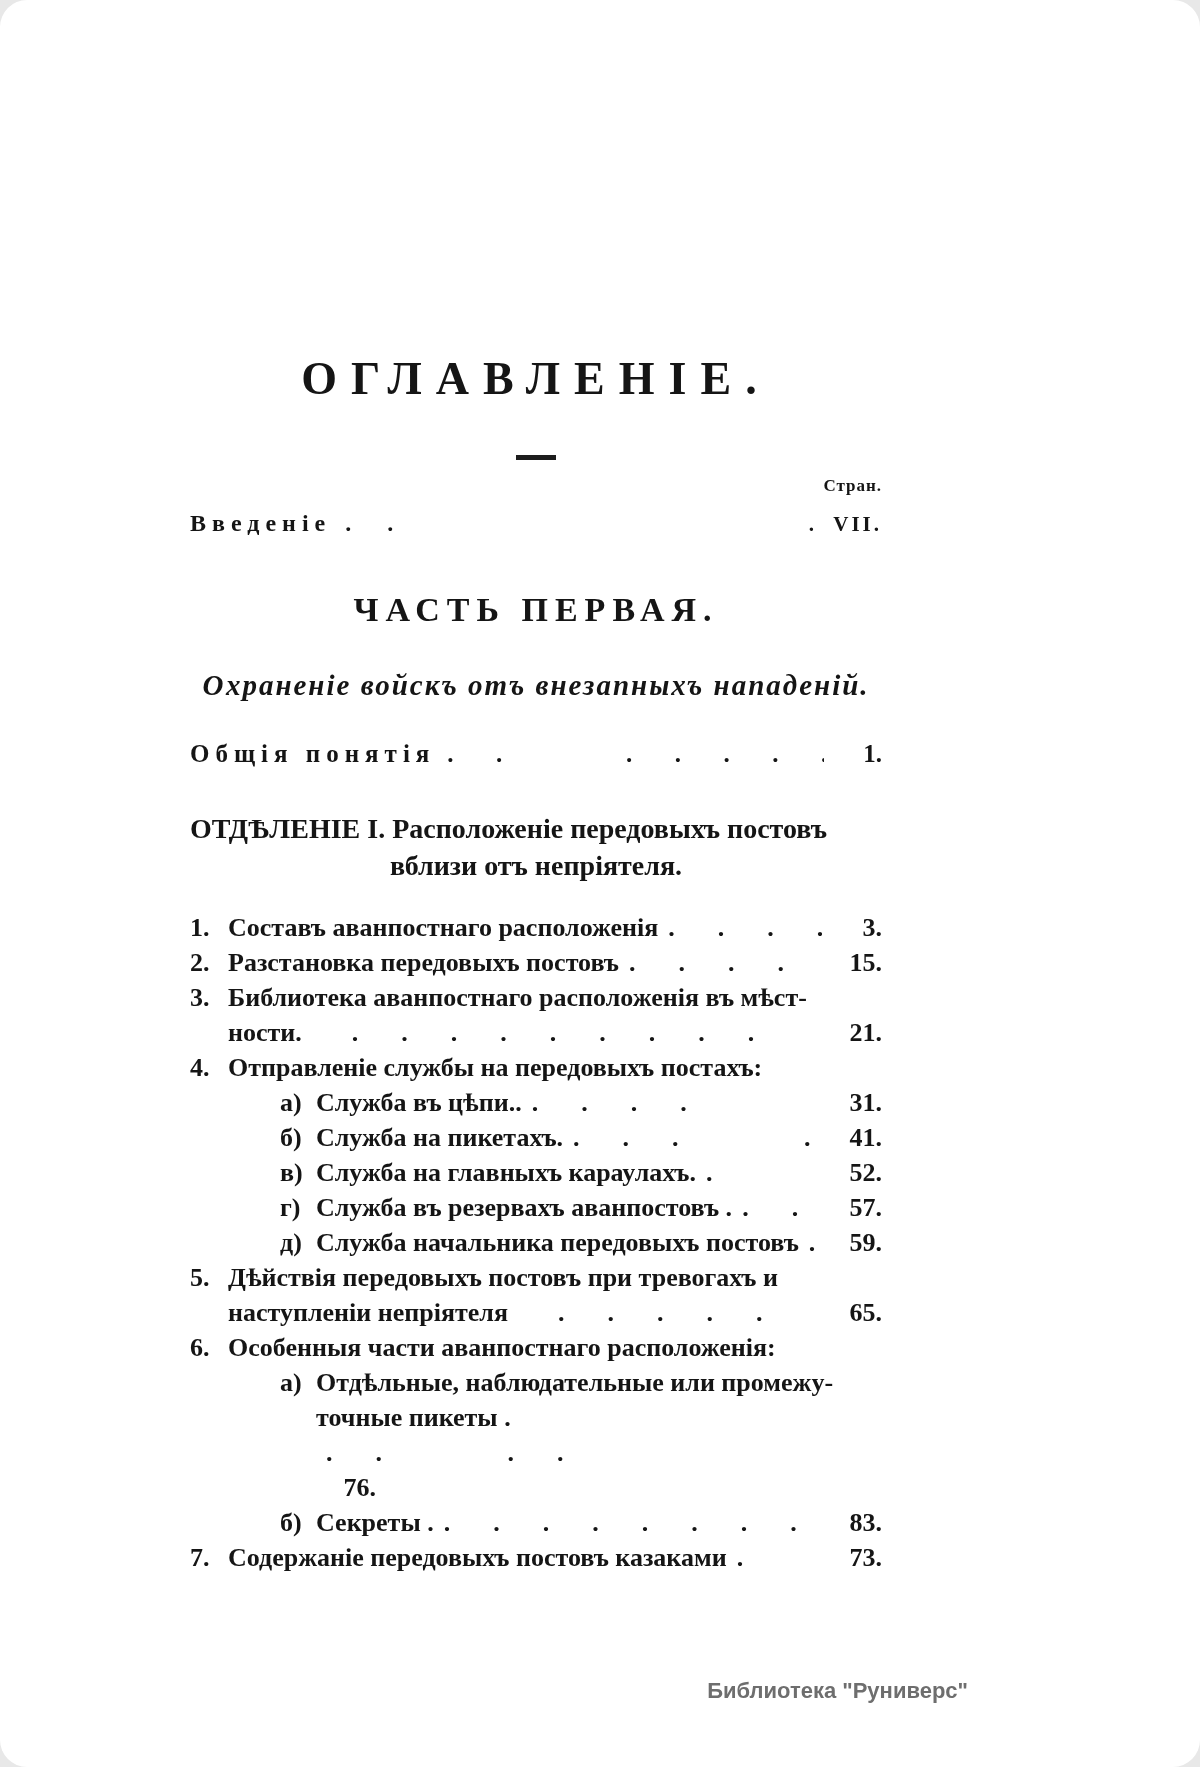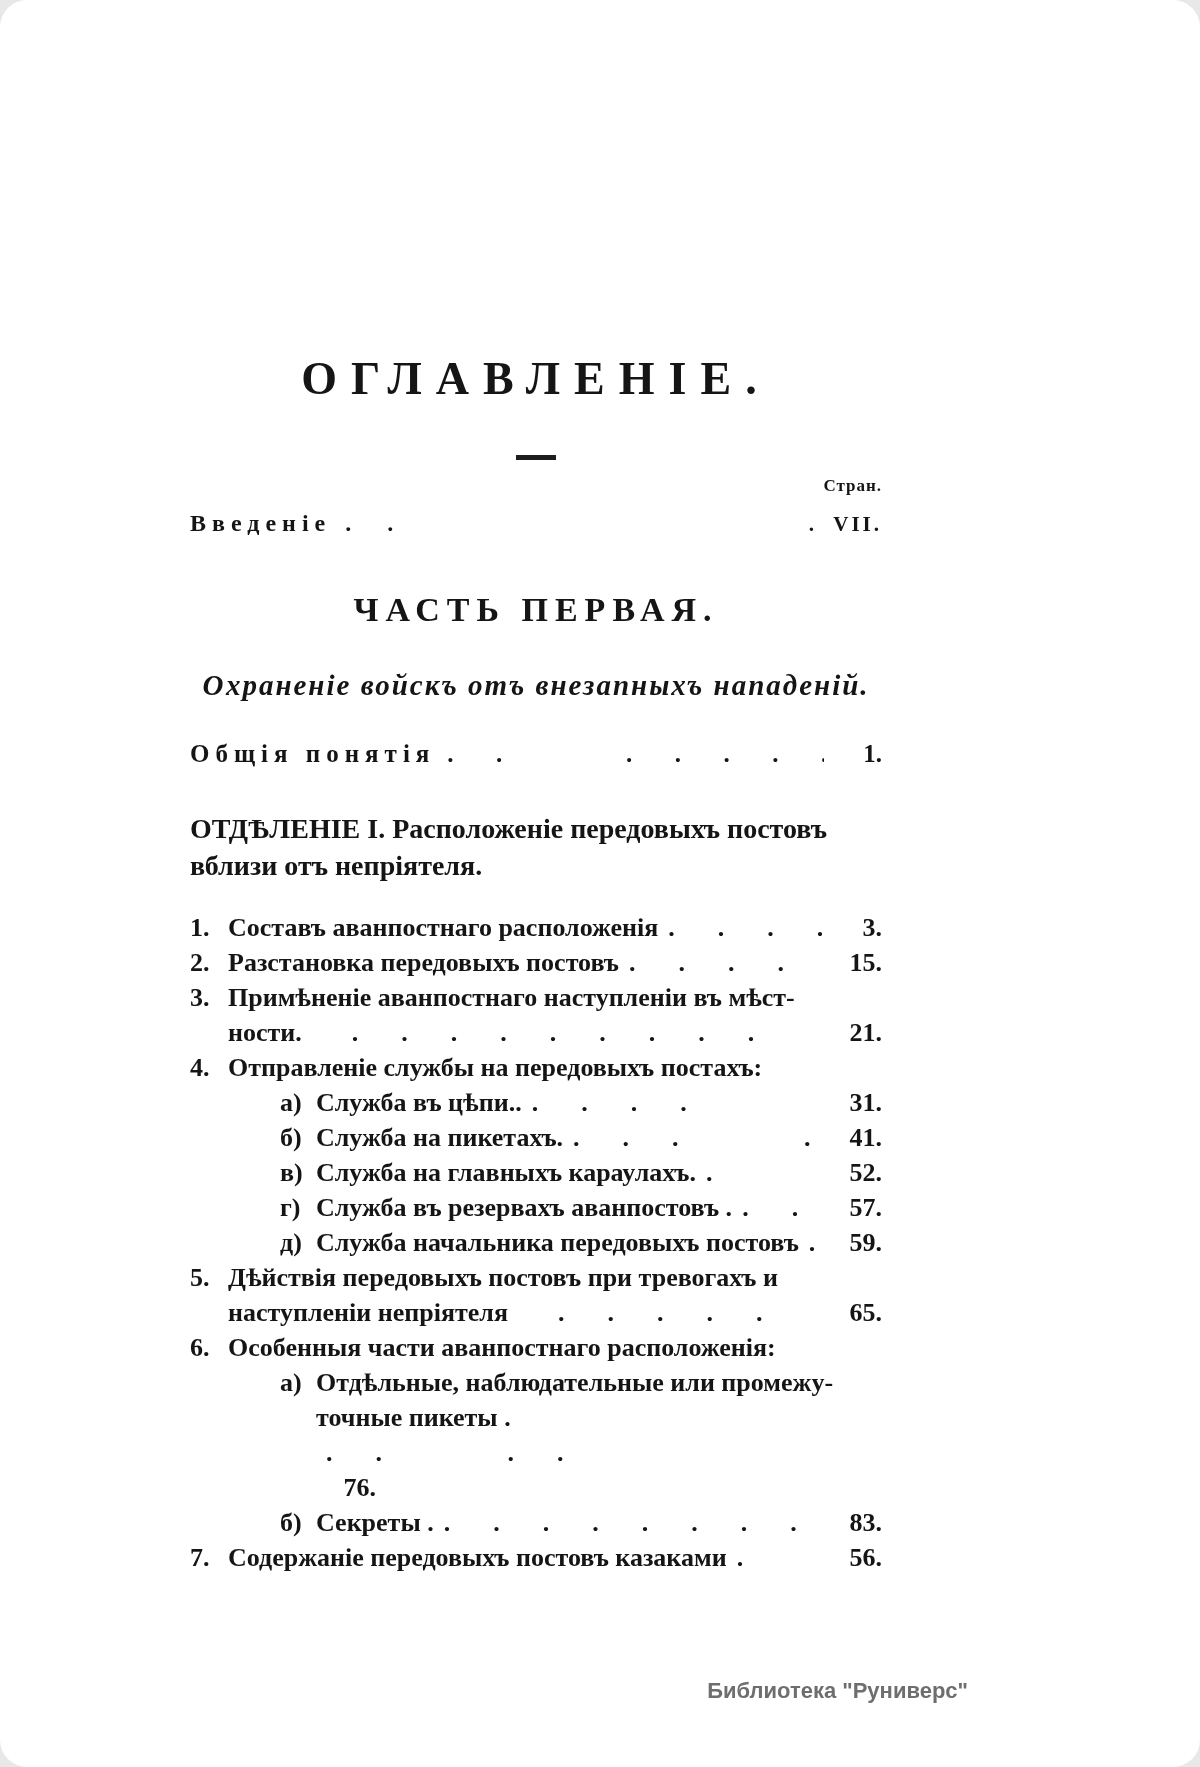--- a/index.html
+++ b/index.html
@@ -77,21 +77,21 @@
   }
   .general-label { letter-spacing: 6px; white-space: nowrap; }
   .general-dots { flex: 1; padding: 0 12px; white-space: pre; letter-spacing: 10px; overflow: hidden; }
   .general-page { width: 58px; text-align: right; }
   .section-heading {
     margin-top: 42px;
     font-size: 28px;
     font-weight: 700;
     line-height: 37px;
   }
-  .section-line2 { }
+  .section-line2 { text-align: center; }
   .toc-entries {
     margin-top: 26px;
     font-size: 26px;
     font-weight: 700;
   }
   .toc-row {
     display: flex;
     align-items: baseline;
     line-height: 35px;
     white-space: nowrap;
@@ -157,21 +157,21 @@
     <span class="pg">3.</span>
   </div>
         <div class="toc-row main">
     <span class="num">2.</span>
     <span class="txt">Разстановка передовыхъ постовъ</span>
     <span class="dots">.  .  .  .  .  .</span>
     <span class="pg">15.</span>
   </div>
         <div class="toc-row main">
     <span class="num">3.</span>
-    <span class="txt">Примѣненіе аванпостнаго наступленіи въ мѣст-</span>
+    <span class="txt">Библиотека аванпостнаго расположенія въ мѣст-</span>
     <span class="dots"></span>
     <span class="pg"></span>
   </div>
         <div class="toc-row cont">
 
     <span class="txt">ности.</span>
     <span class="dots">.  .  .  .  .  .  .  .  .  .  .  .  .</span>
     <span class="pg">21.</span>
   </div>
         <div class="toc-row main">
@@ -243,20 +243,20 @@
         <div class="toc-row sub">
     <span class="num">б)</span>
     <span class="txt">Секреты .</span>
     <span class="dots">.  .  .  .  .  .  .  .  .  .  .</span>
     <span class="pg">83.</span>
   </div>
         <div class="toc-row main">
     <span class="num">7.</span>
     <span class="txt">Содержаніе передовыхъ постовъ казаками</span>
     <span class="dots">.</span>
-    <span class="pg">56.</span>
+    <span class="pg">73.</span>
   </div>
       </div>
 
   </div>
 
   <div class="watermark" style="color: rgb(110, 110, 110);">Библиотека "Руниверс"</div>
 </div>
 
 </body></html>

